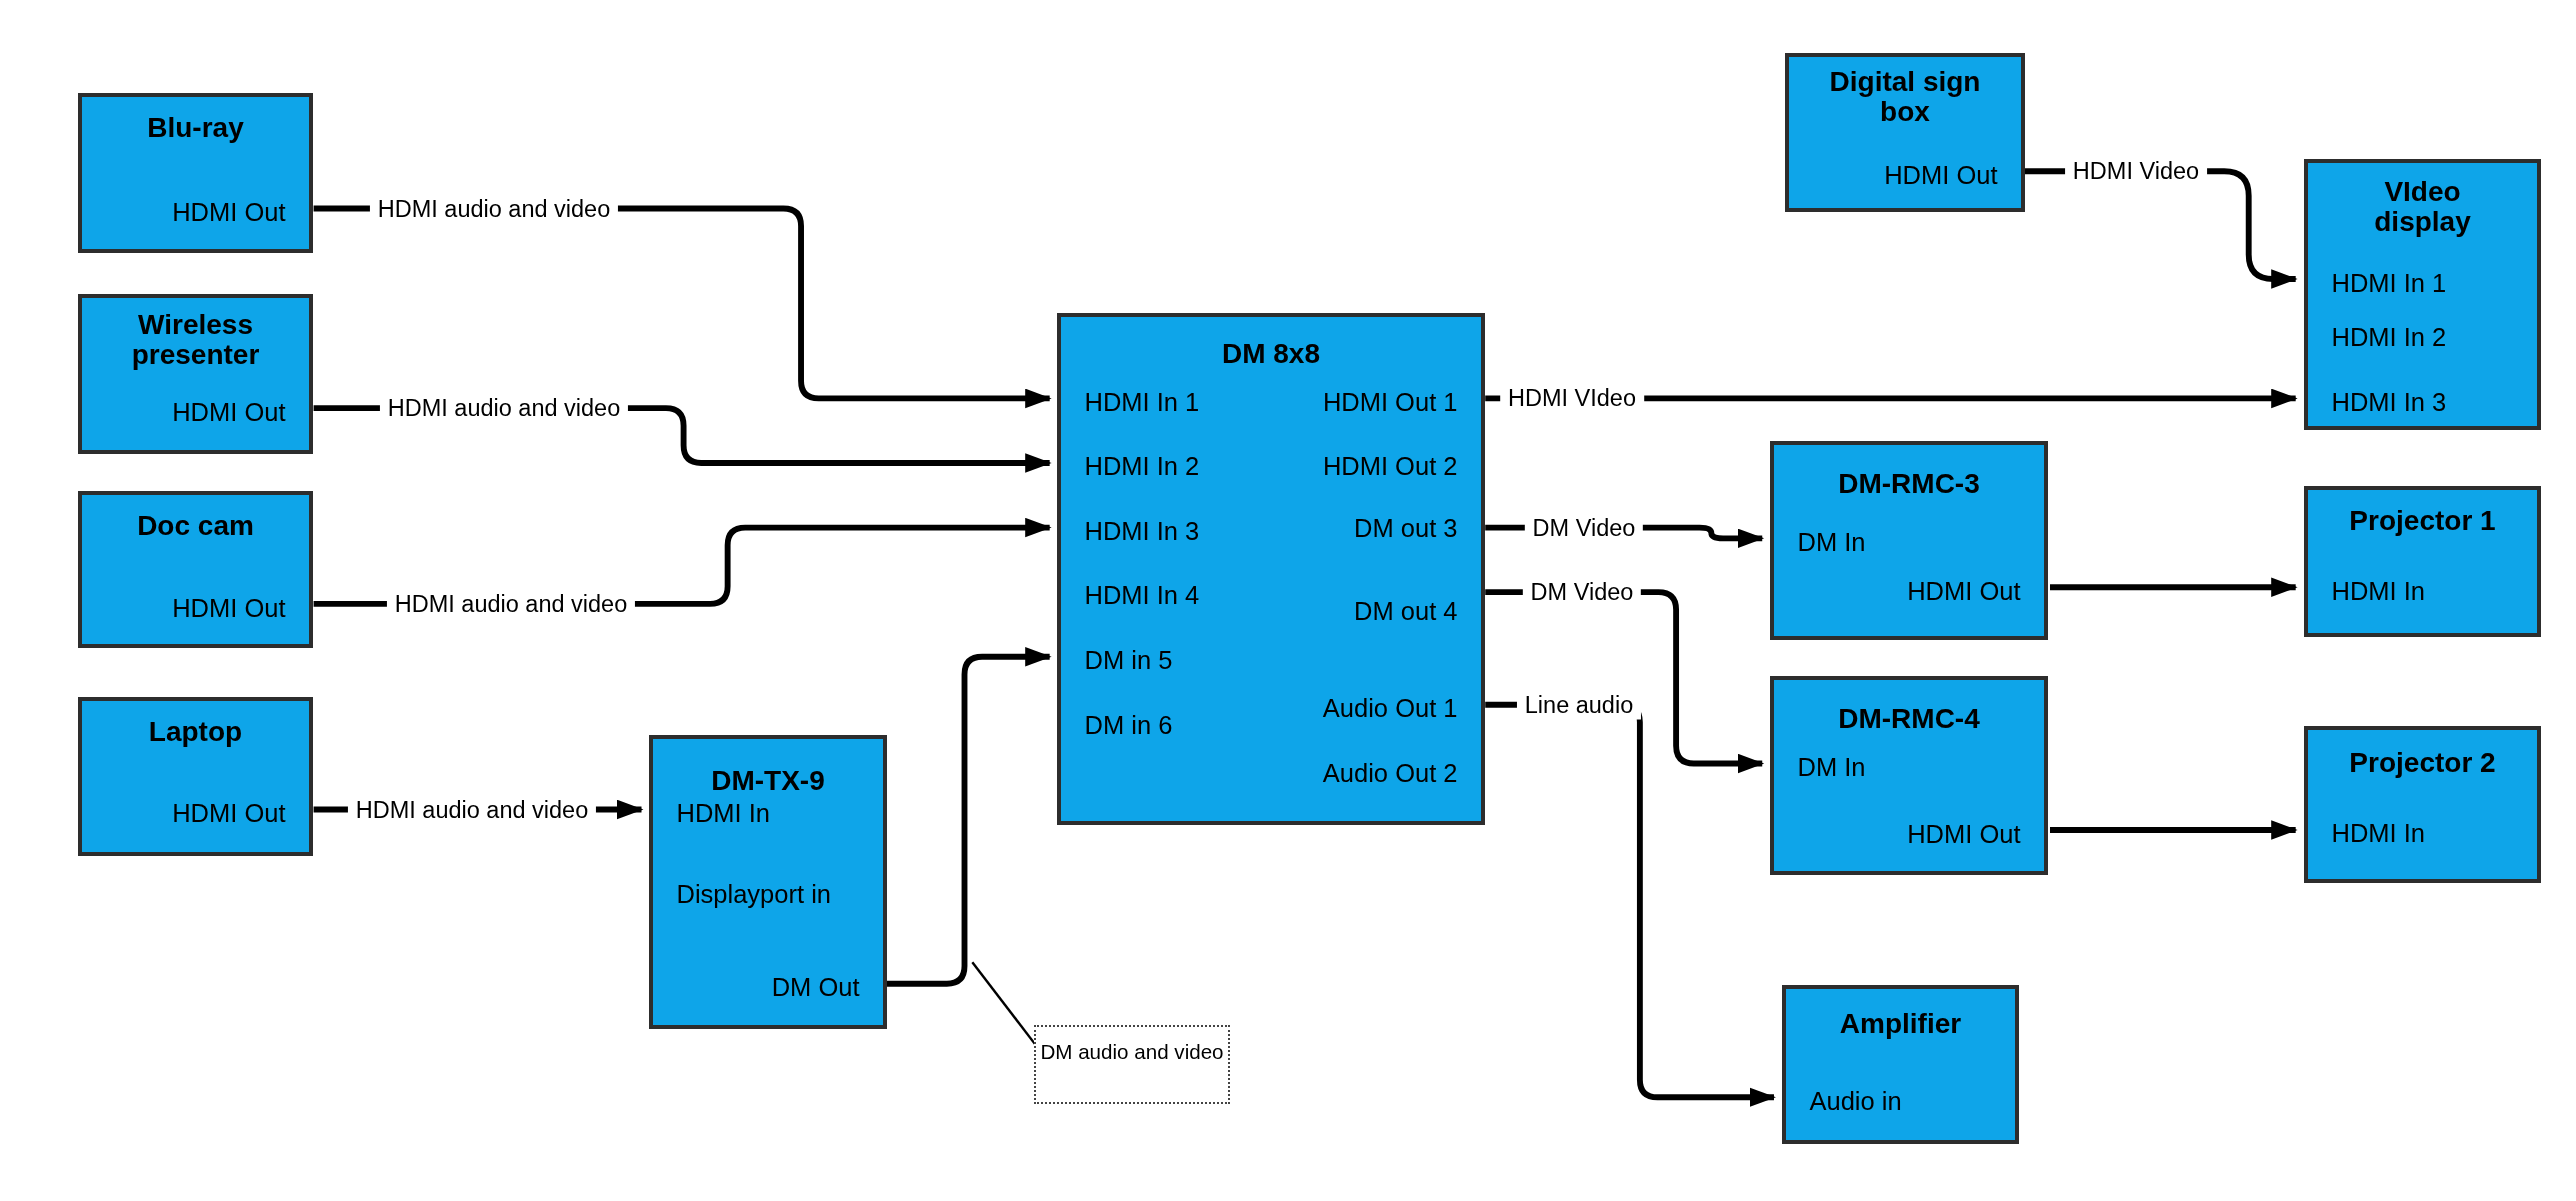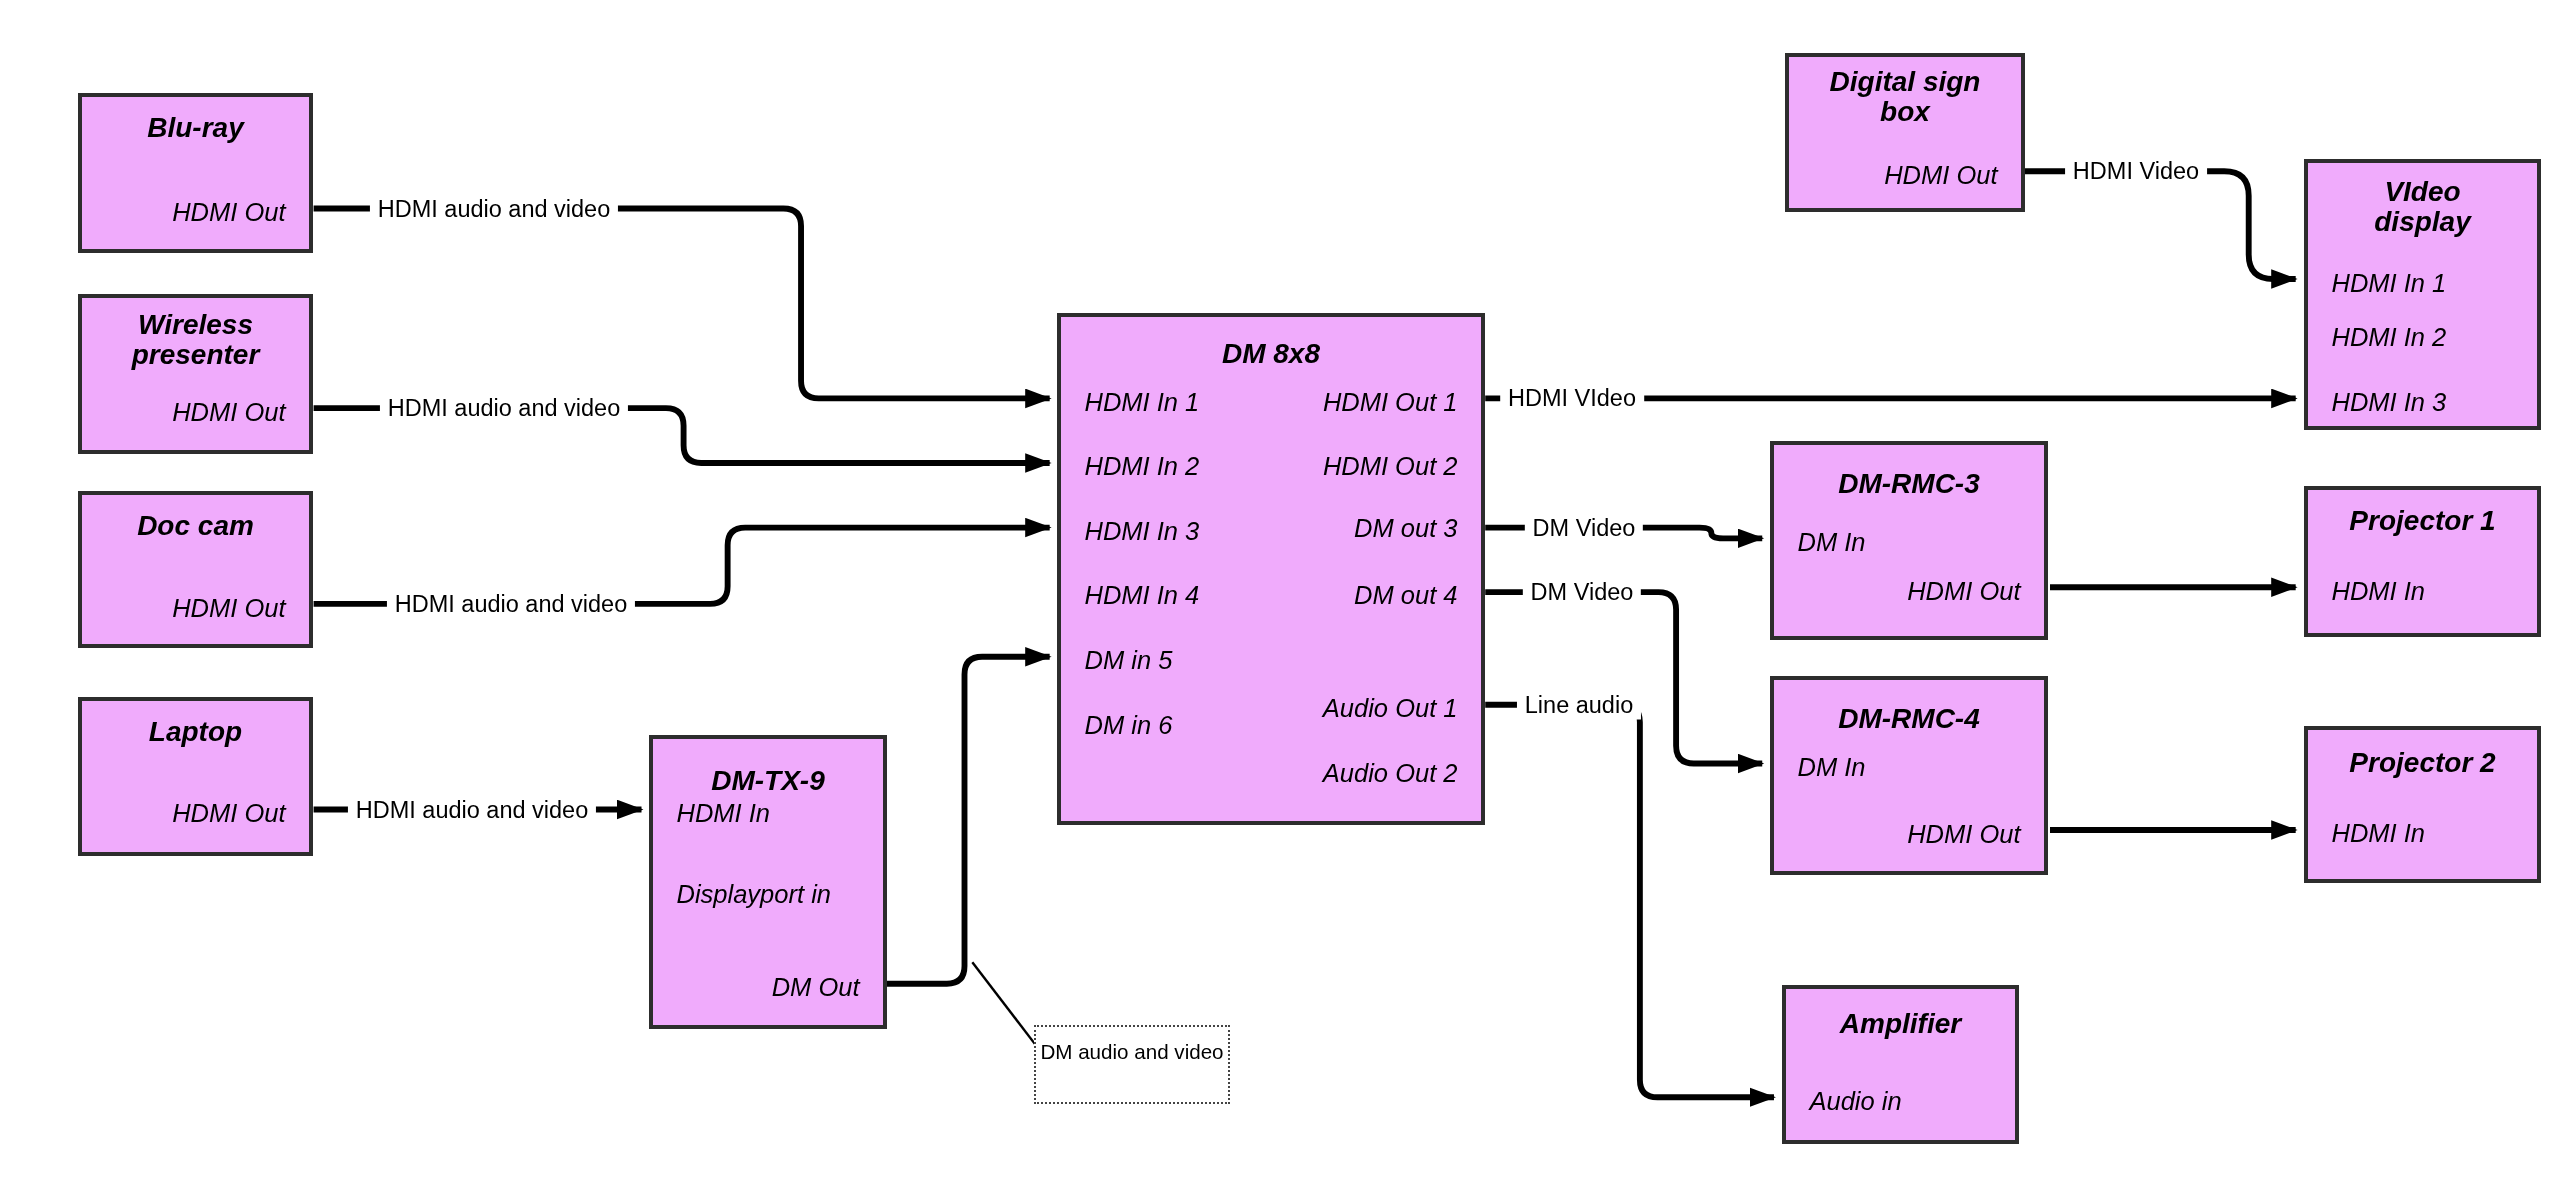--- a/index.html
+++ b/index.html
@@ -11,24 +11,23 @@
     font-family: "Liberation Sans", sans-serif;
     color: #000000;
     overflow: hidden;
   }
   .wires { position: absolute; left: 0; top: 0; }
   .wire { stroke: #000000; stroke-width: 6; fill: none; }
   .leader { stroke: #000000; stroke-width: 2.5; fill: none; }
 
   .box {
     position: absolute;
-    background: #f0abfc;
+    background: #0ea5e9;
     border: 4.9px solid #2d2d2d;
     box-sizing: border-box;
-    font-style: italic;
   }
   .box .title {
     position: absolute;
     left: 0; right: 0;
     margin: 0 auto;
     text-align: center;
     font-weight: bold;
     font-size: 28px;
     line-height: 30px;
   }
@@ -122,21 +121,21 @@
     <div class="title" style="top:21.5px;">DM 8x8</div>
     <div class="port l" style="top:70px;">HDMI In 1</div>
     <div class="port l" style="top:134px;">HDMI In 2</div>
     <div class="port l" style="top:199px;">HDMI In 3</div>
     <div class="port l" style="top:263px;">HDMI In 4</div>
     <div class="port l" style="top:328px;">DM in 5</div>
     <div class="port l" style="top:393px;">DM in 6</div>
     <div class="port r" style="top:70px;">HDMI Out 1</div>
     <div class="port r" style="top:134px;">HDMI Out 2</div>
     <div class="port r" style="top:196px;padding-left:32px;">DM out 3</div>
-    <div class="port r" style="top:263px;padding-left:40px;">DM out 4</div>
+    <div class="port r" style="top:279px;padding-left:40px;">DM out 4</div>
     <div class="port r" style="top:376px;">Audio Out 1</div>
     <div class="port r" style="top:441px;">Audio Out 2</div>
   </div>
 
   <div class="box" style="left:1785px; top:53px; width:240px; height:159px;">
     <div class="title" style="top:9.8px; width:186px;">Digital sign box</div>
     <div class="port r" style="top:103px;">HDMI Out</div>
   </div>
 
   <div class="box" style="left:2304px; top:159px; width:237px; height:271px;">

